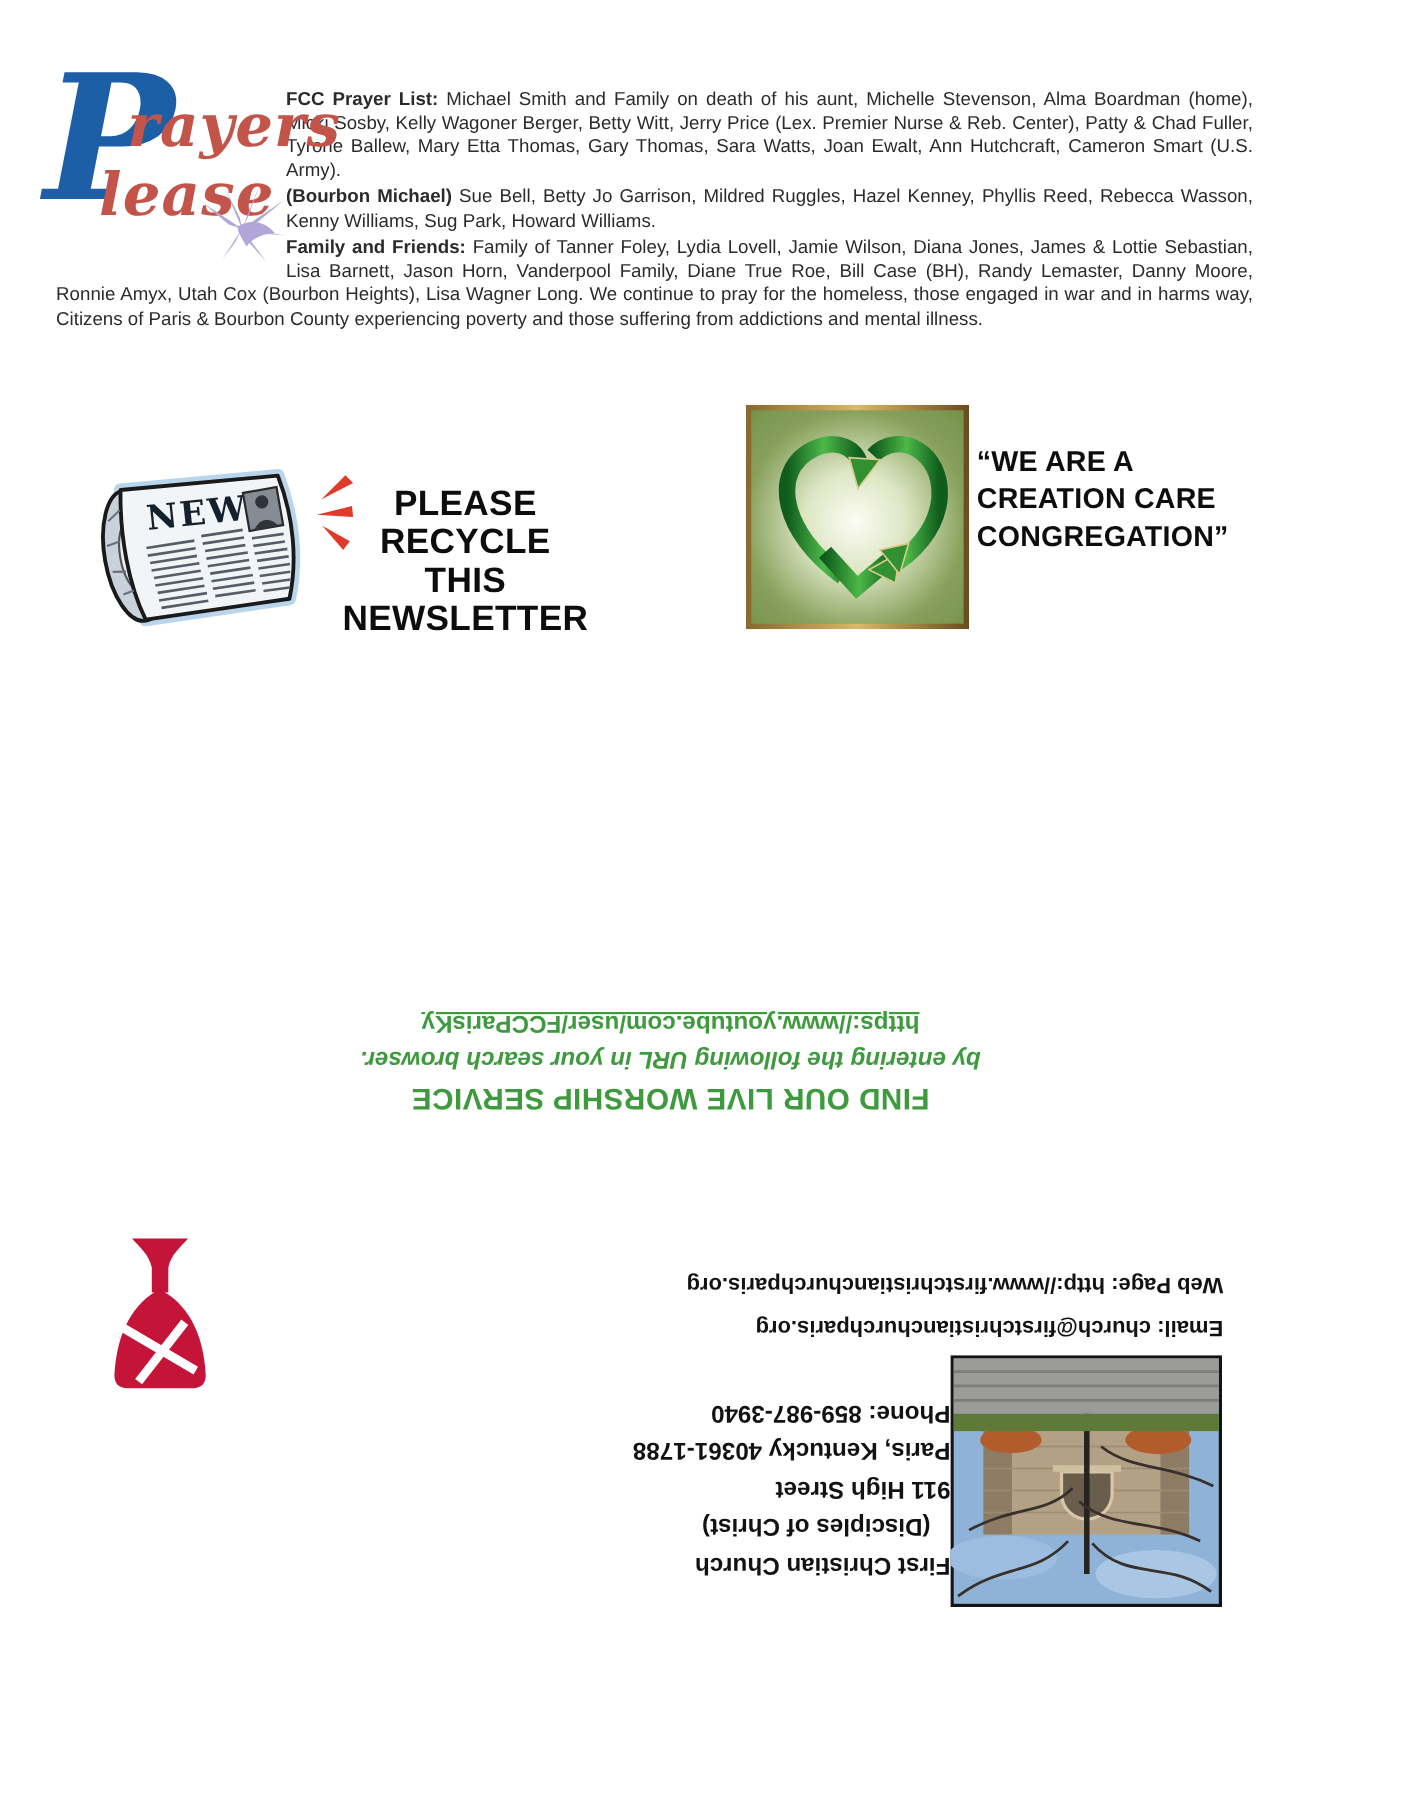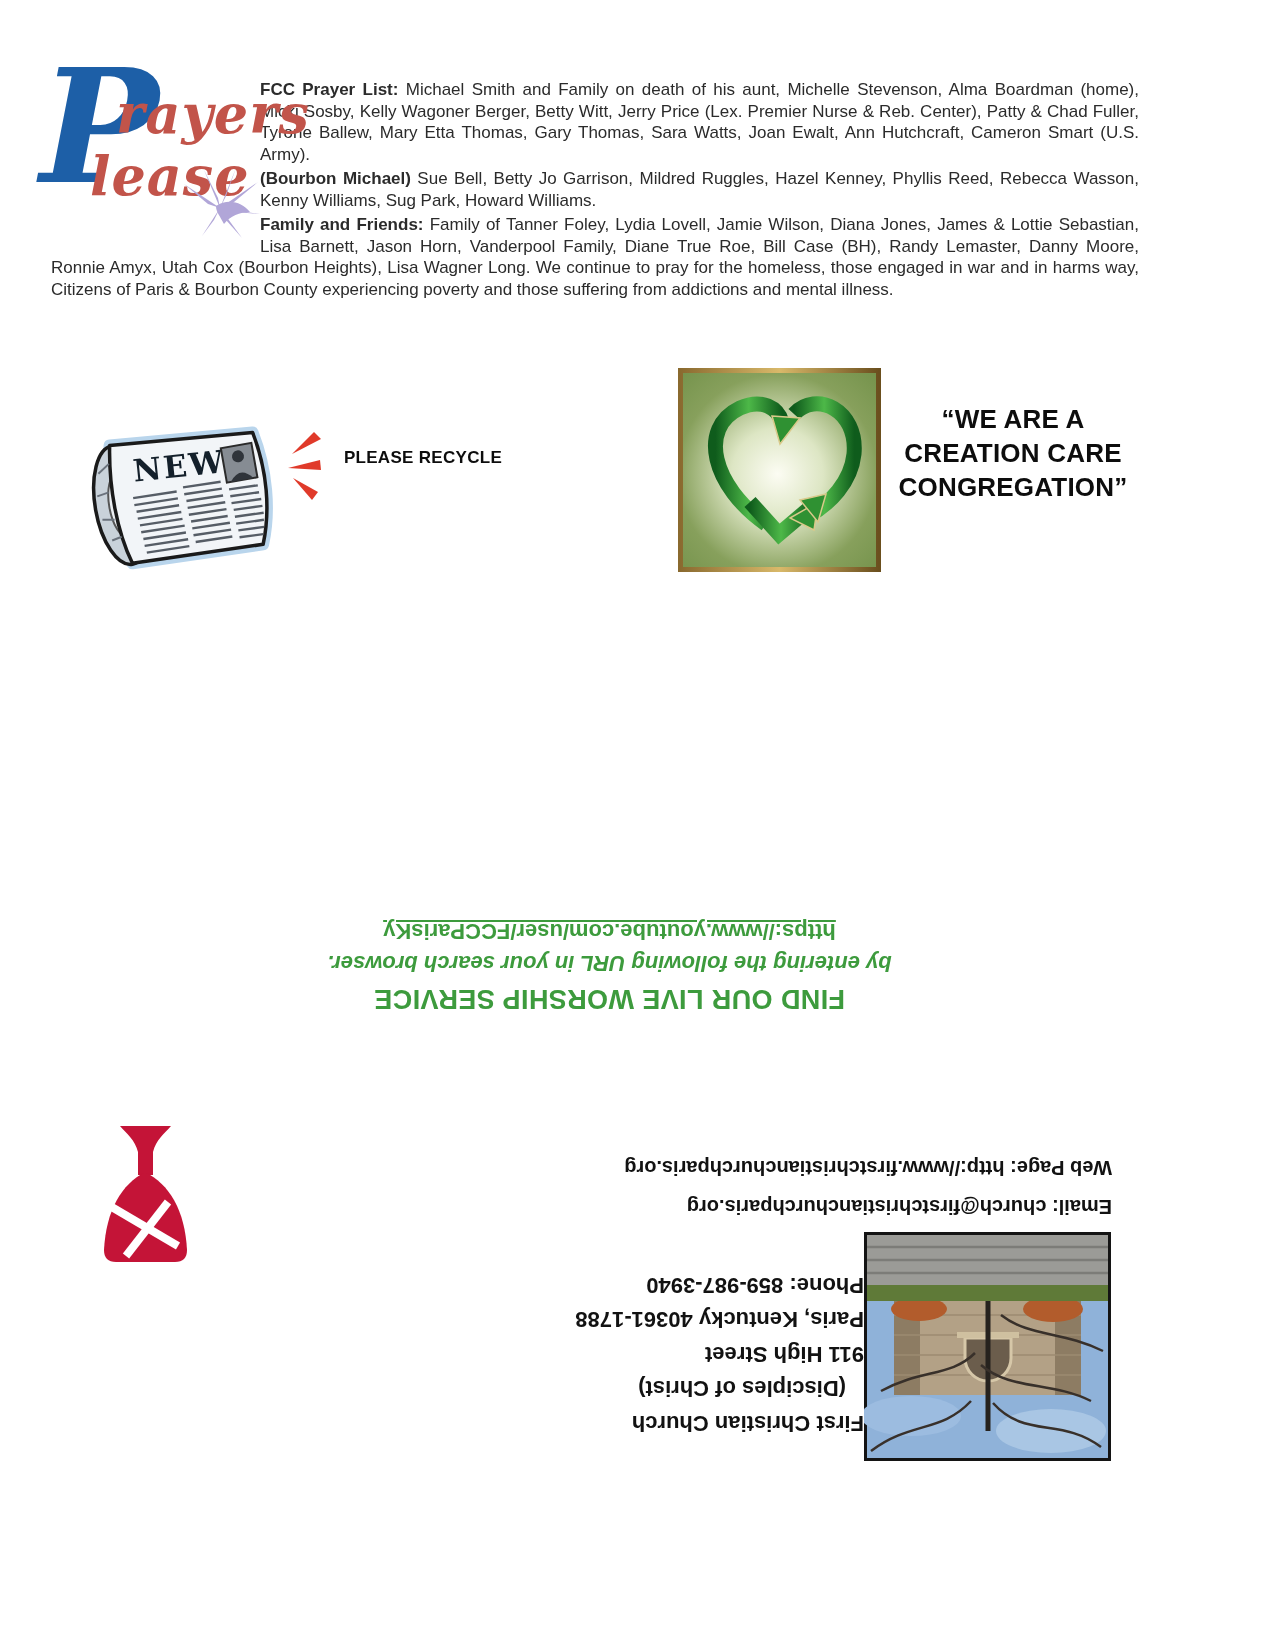--- a/index.html
+++ b/index.html
@@ -34,25 +34,25 @@
   }
   .logo-dove { position:absolute; left:136px; top:90px; }
   .prayer-text p { margin:3px; }
   .bold { font-weight:bold; }
 
   
   .newspaper { position:absolute; left:80px; top:393px; }
   .alert-marks { position:absolute; left:284px; top:430px; }
   .recycle-text {
     position:absolute; left:300px; top:440px; width:246px; text-align:center;
-    font-weight:bold; font-size:17px; line-height:35px; color:#0d0d0d; letter-spacing:0.3px;
+    font-weight:bold; font-size:32px; line-height:35px; color:#0d0d0d; letter-spacing:0.3px;
   }
   .creation-square { position:absolute; left:678px; top:368px; }
   .creation-text {
-    position:absolute; left:888px; top:402px; width:250px; text-align:center;
+    position:absolute; left:888px; top:402px; width:250px; text-align:left;
     font-weight:bold; font-size:26px; line-height:34px; color:#0d0d0d; letter-spacing:0.2px;
   }
 
   
   .worship {
     position:absolute; left:327px; top:896px; width:565px; height:118px;
     transform:rotate(180deg); text-align:center; color:#3d9b3d;
   }
   .worship-title { font-size:27px; font-weight:bold; letter-spacing:0.4px; margin:0; }
   .worship-instruction { font-size:22px; font-weight:bold; font-style:italic; margin:7px 0 0 0; }
@@ -162,20 +162,21 @@
       <g fill="#e03a2a">
         <polygon points="8,24 30,2 37,9"></polygon>
         <polygon points="4,38 36,30 37,40"></polygon>
         <polygon points="9,48 34,62 28,70"></polygon>
       </g>
     </svg>
   </div>
 
   <div class="recycle-text">
     <div>PLEASE RECYCLE</div>
+    <div>THIS NEWSLETTER</div>
   </div>
 
   <div class="creation-square">
     <svg width="203" height="204" viewBox="0 0 203 204">
       <defs>
         <radialGradient id="ccbg" cx="49%" cy="52%" r="72%">
           <stop offset="0%" stop-color="#fcfcf3"></stop>
           <stop offset="32%" stop-color="#dde6c4"></stop>
           <stop offset="70%" stop-color="#87a05c"></stop>
           <stop offset="100%" stop-color="#74924b"></stop>

